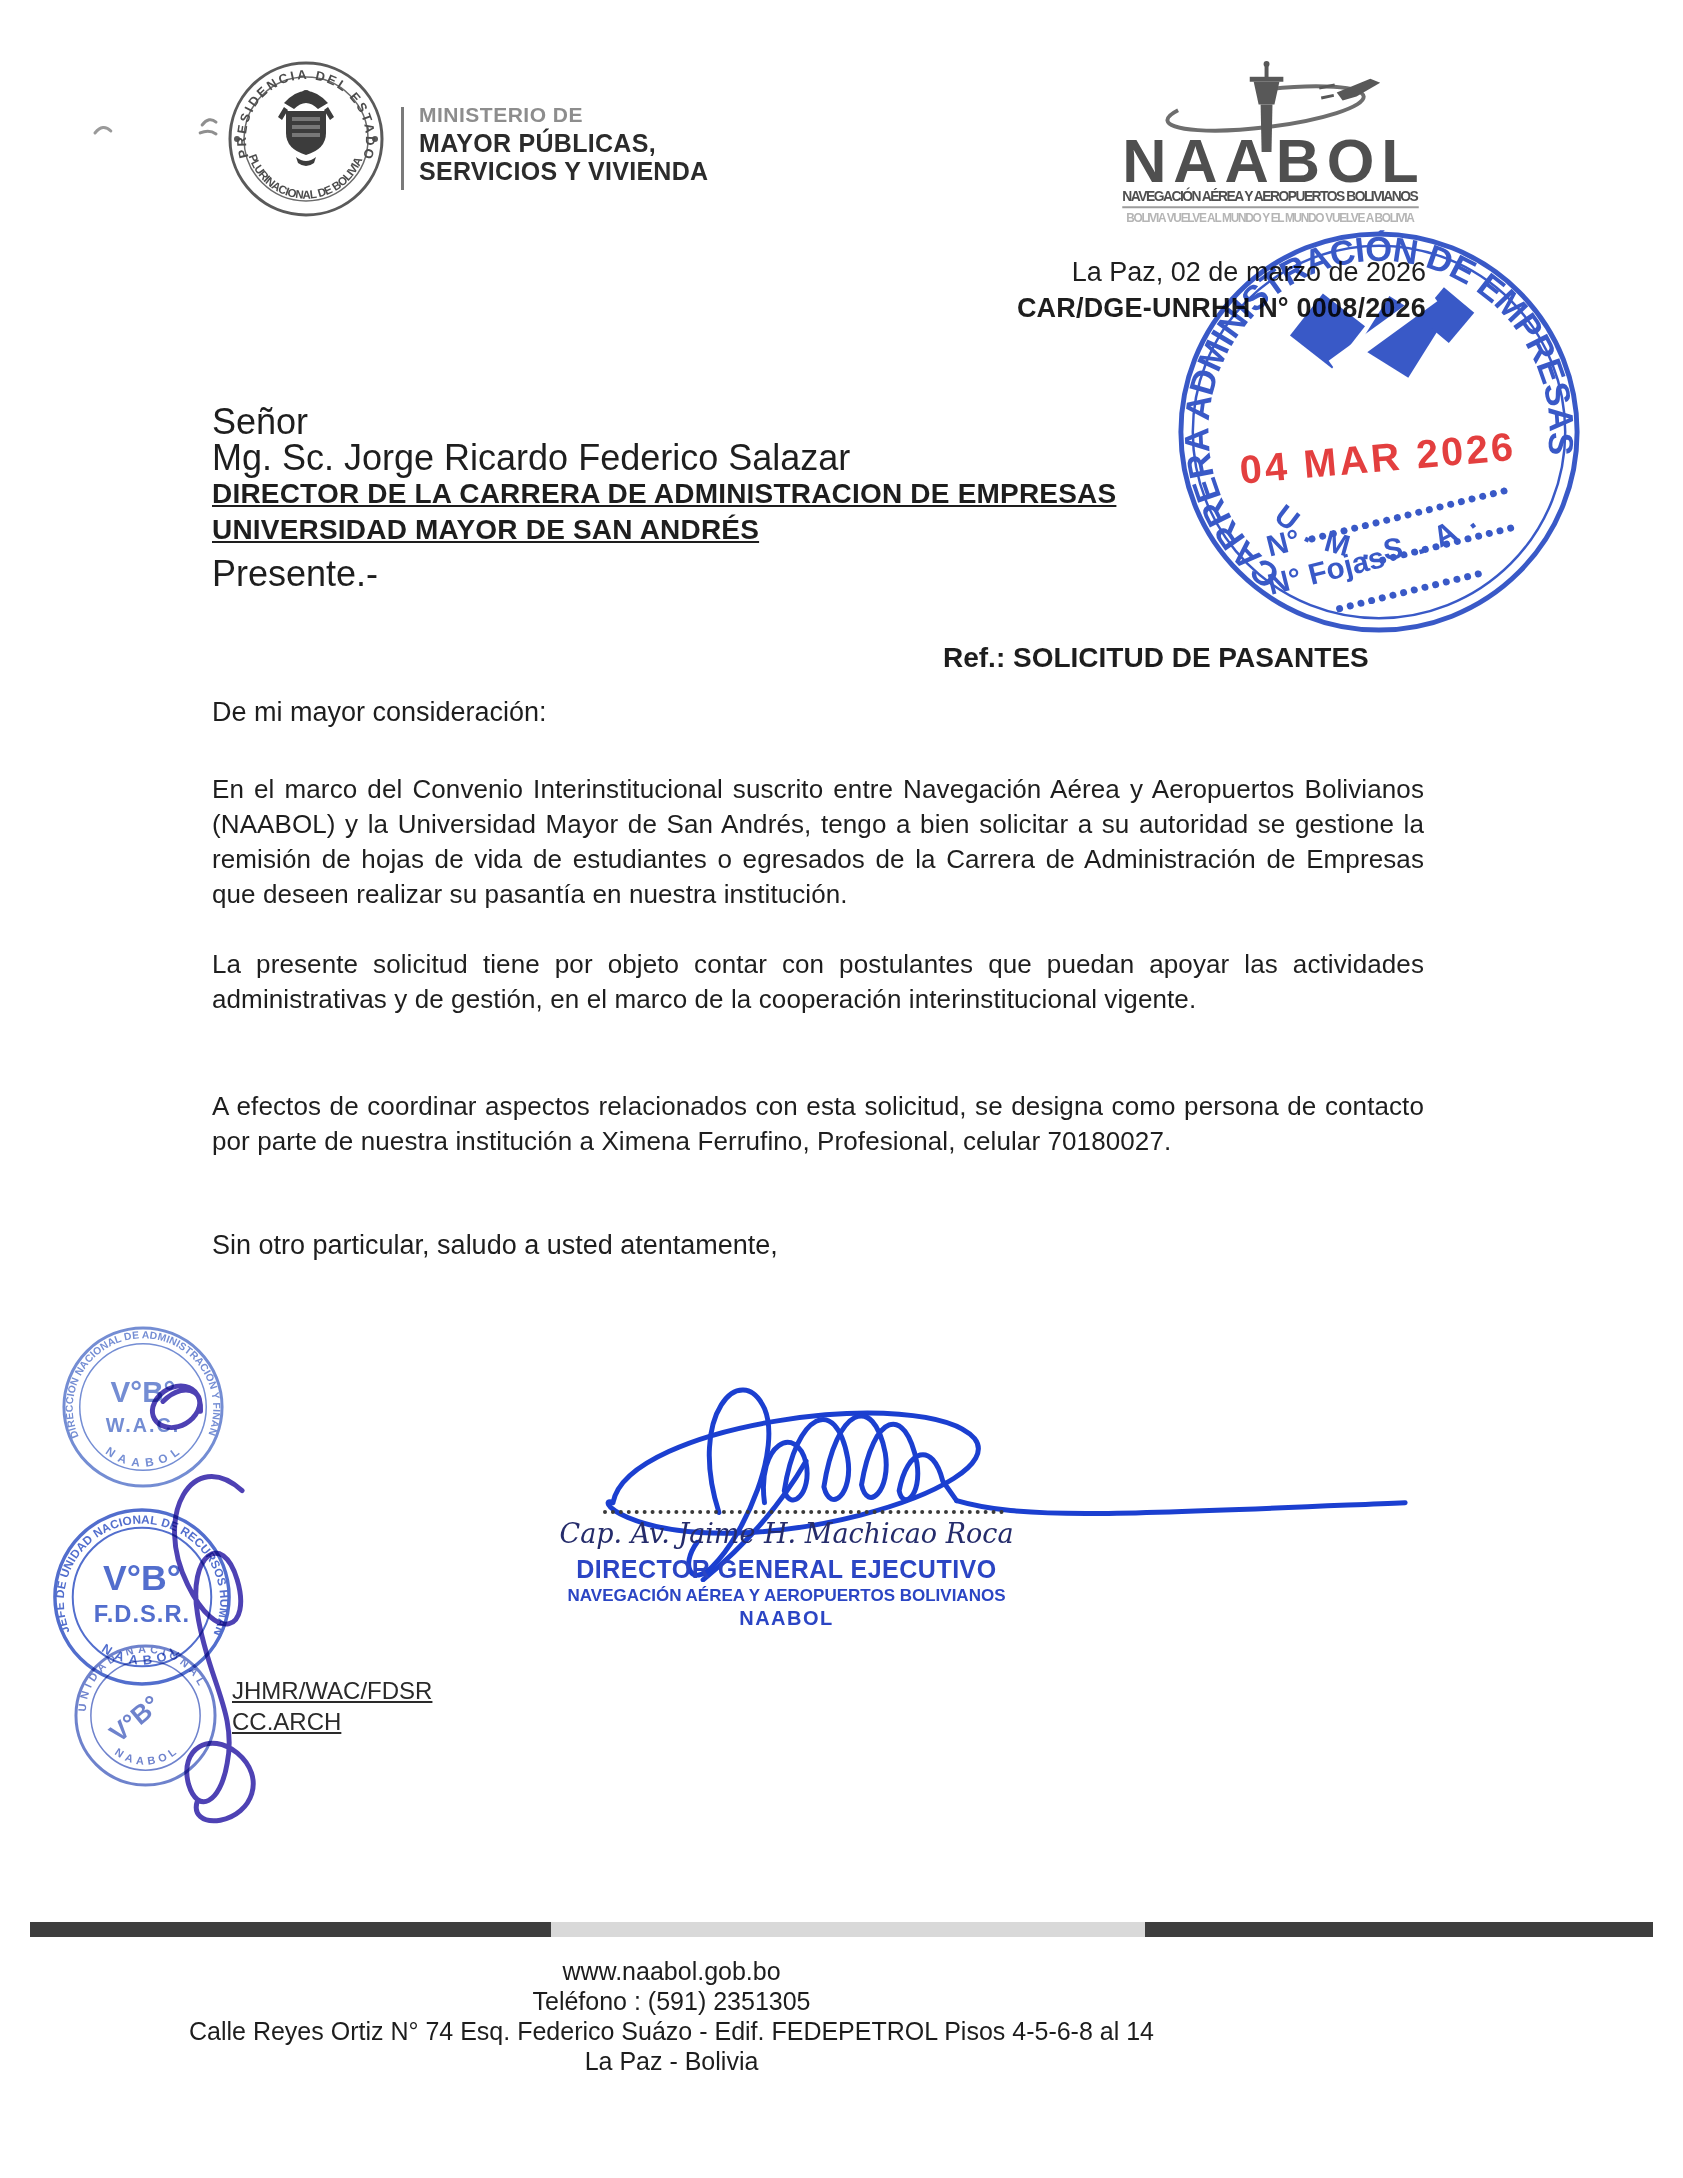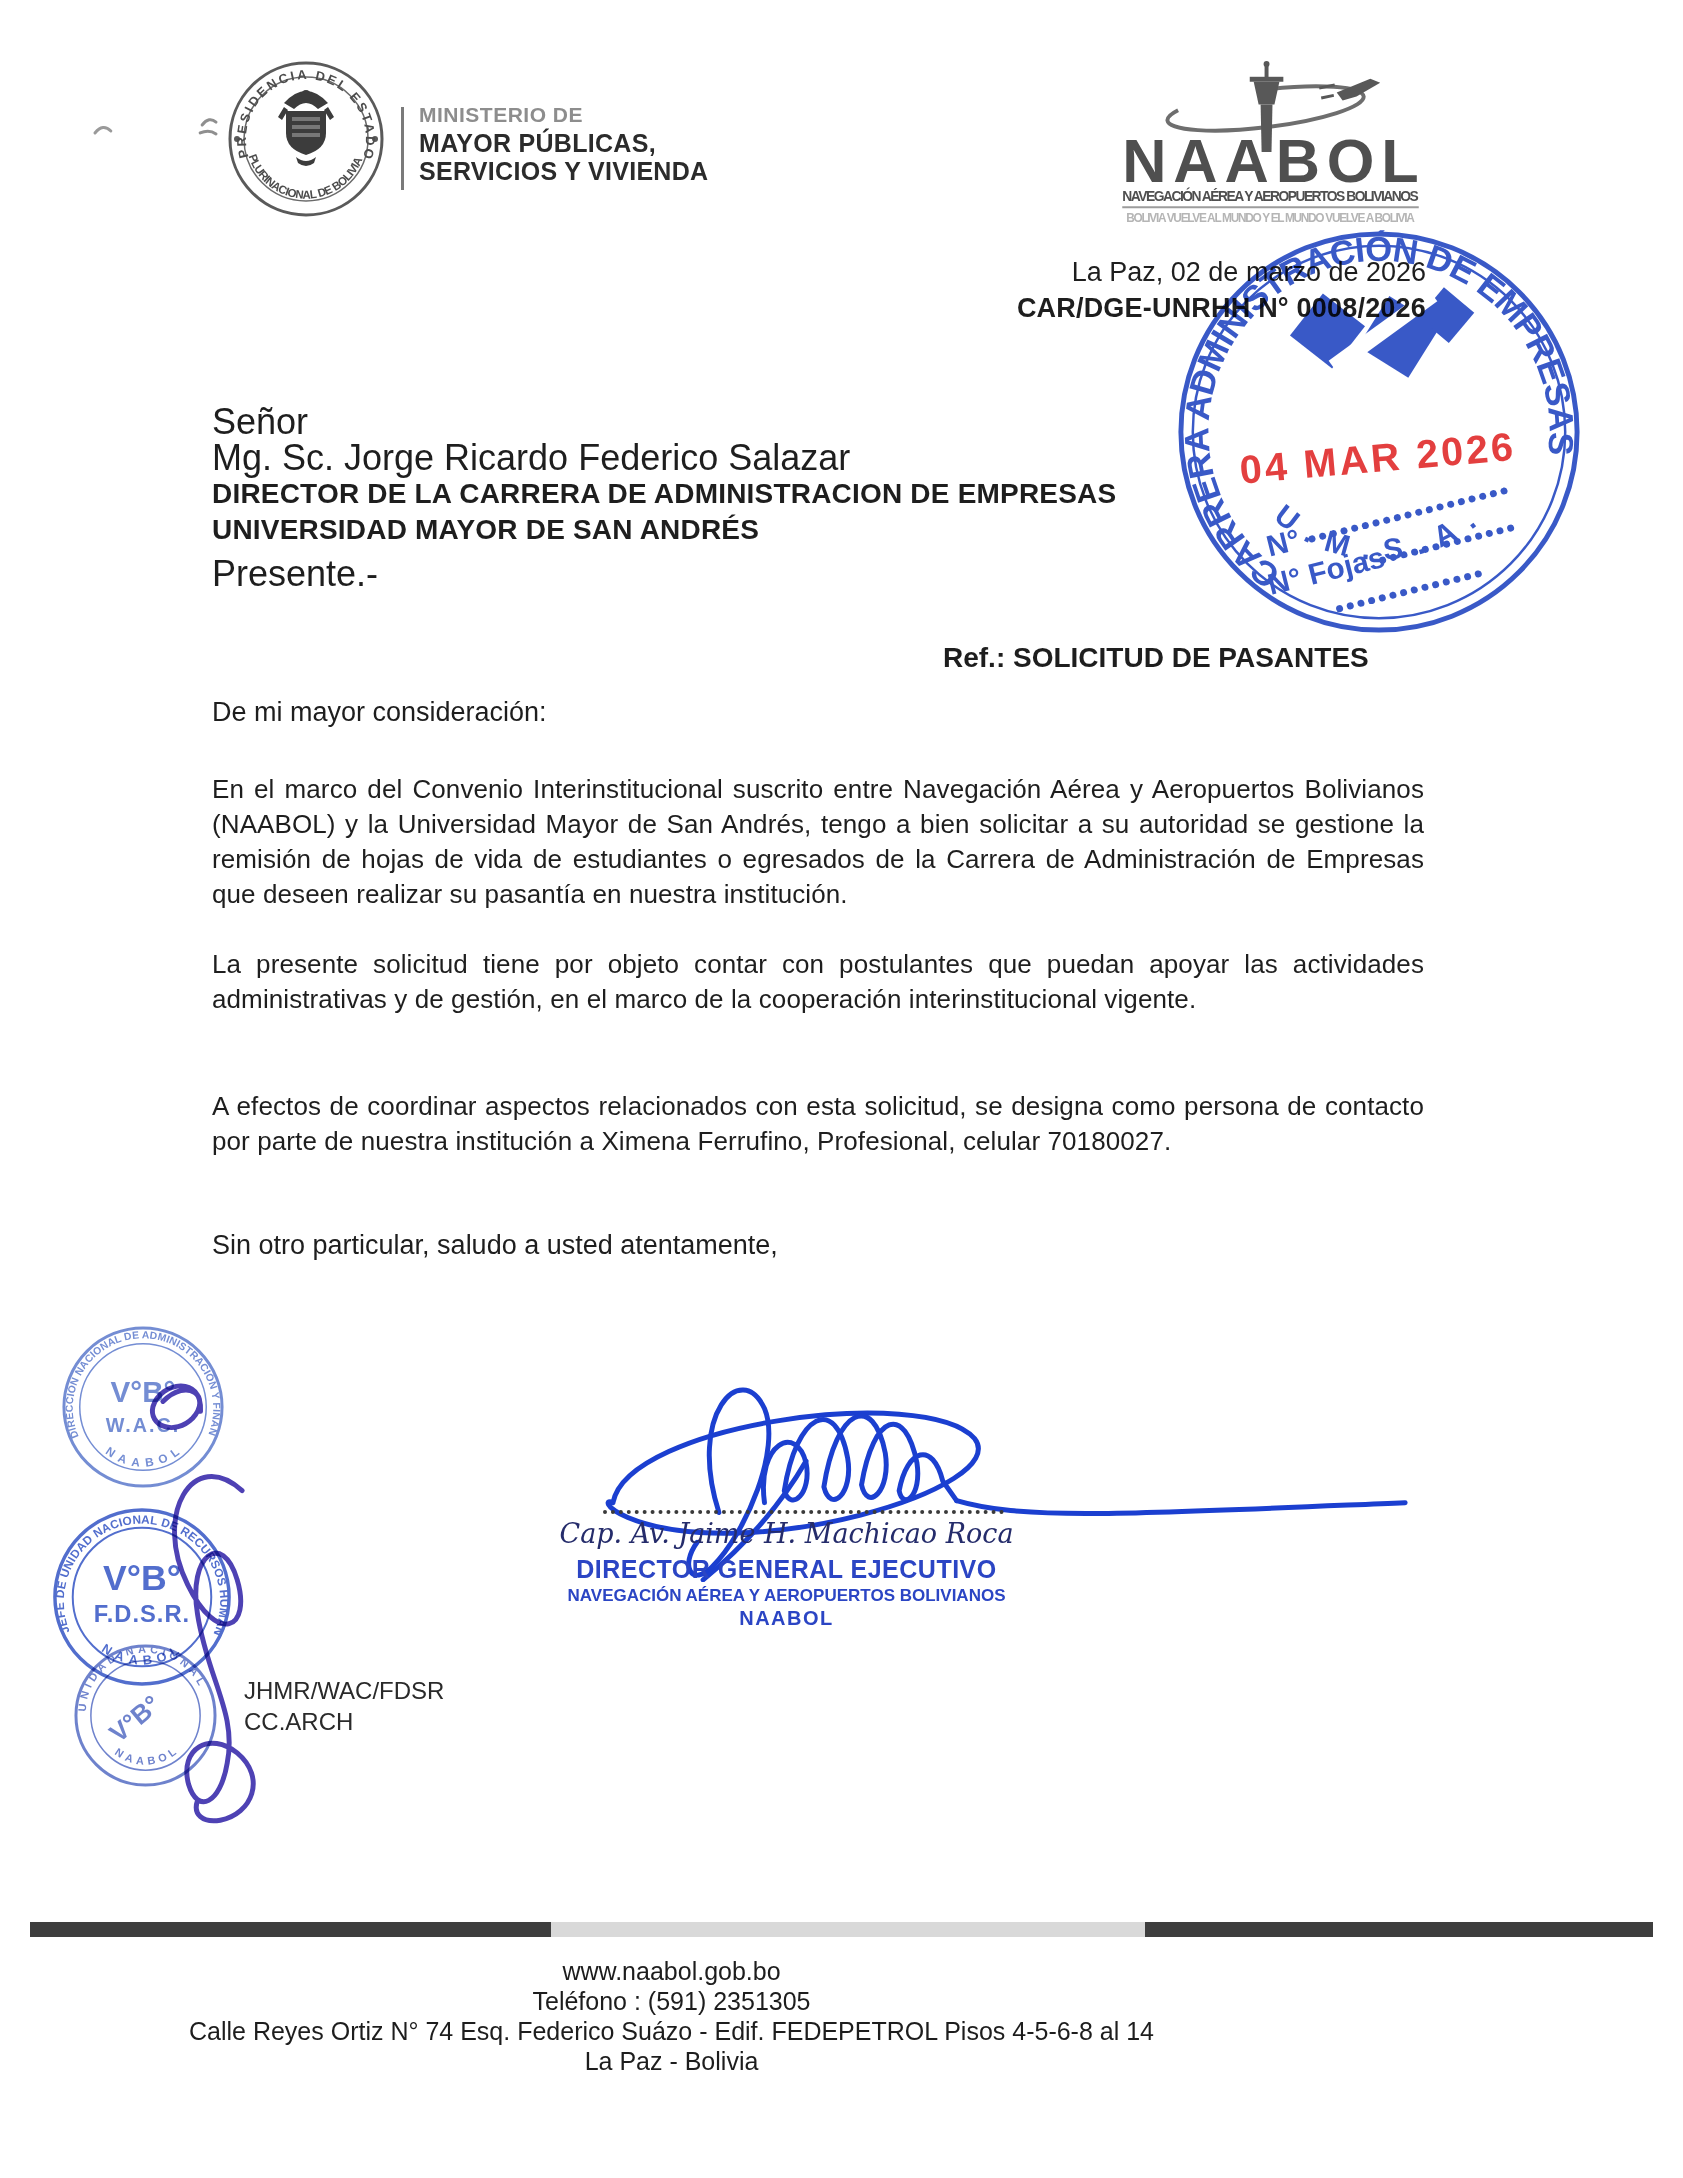--- a/index.html
+++ b/index.html
@@ -14,21 +14,21 @@
   .ministry{left:419px;top:101px;line-height:28px;}
   .ministry .m1{font-size:21px;font-weight:bold;color:#8d8d8d;letter-spacing:0.5px;}
   .ministry .m2,.ministry .m3{font-size:25px;font-weight:bold;color:#2b2b2b;letter-spacing:0.3px;}
   
   .dateblock{left:891px;top:257px;width:535px;text-align:right;}
   .dateblock .d1{font-size:27px;}
   .dateblock .d2{font-size:27px;font-weight:bold;margin-top:5px;letter-spacing:0.2px;}
   
   .recipient{left:212px;top:404px;line-height:36px;}
   .recipient .r{font-size:36px;}
-  .recipient .rb{font-size:28px;font-weight:bold;letter-spacing:0.2px;}
+  .recipient .rb{font-size:28px;font-weight:bold;letter-spacing:0.2px;text-decoration:underline;}
   .recipient .pres{margin-top:8px;}
   .subject{left:943px;top:642px;font-size:28px;font-weight:bold;}
   .greeting{left:212px;top:697px;font-size:27px;}
   .para{left:212px;width:1212px;font-size:26px;line-height:35px;text-align:justify;letter-spacing:0.1px;}
   .p1{top:772px;}
   .p2{top:947px;}
   .p3{top:1089px;}
   .closing{left:212px;top:1230px;font-size:27px;}
   
   .sigblock{left:549px;top:1354px;width:564px;text-align:center;}
@@ -39,21 +39,21 @@
   .sig-org{position:absolute;left:0;top:232px;width:475px;font-size:17px;font-weight:bold;color:#2b45c4;}
   .sig-naabol{position:absolute;left:0;top:253px;width:475px;font-size:20px;font-weight:bold;color:#2b45c4;letter-spacing:1.5px;}
   
   .stamp-umsa{left:1171px;top:224px;mix-blend-mode:multiply;opacity:.95;}
   .stampA{left:59px;top:1323px;mix-blend-mode:multiply;opacity:.85;}
   .stampB{left:48px;top:1503px;mix-blend-mode:multiply;opacity:.9;}
   .stampC{left:71px;top:1641px;mix-blend-mode:multiply;opacity:.8;}
   .rubric{left:54px;top:1327px;mix-blend-mode:multiply;}
   .penmark{left:91px;top:109px;}
   
-  .initials{left:244px;top:1675px;font-size:24px;line-height:31px;color:#2a2a2a;}
+  .initials{left:232px;top:1675px;font-size:24px;line-height:31px;color:#2a2a2a;text-decoration:underline;}
   .bar{top:1922px;height:15px;}
   .bar.b1{left:30px;width:522px;background:#3e3e3e;}
   .bar.b2{left:551px;width:594px;background:#d9d9d9;}
   .bar.b3{left:1145px;width:508px;background:#3e3e3e;}
   .footer{left:0;top:1956px;width:1343px;text-align:center;font-size:25px;line-height:30px;color:#1d1d1d;}
   svg text{font-family:"Liberation Sans",sans-serif;}
 </style>
 </head>
 <body>
 

